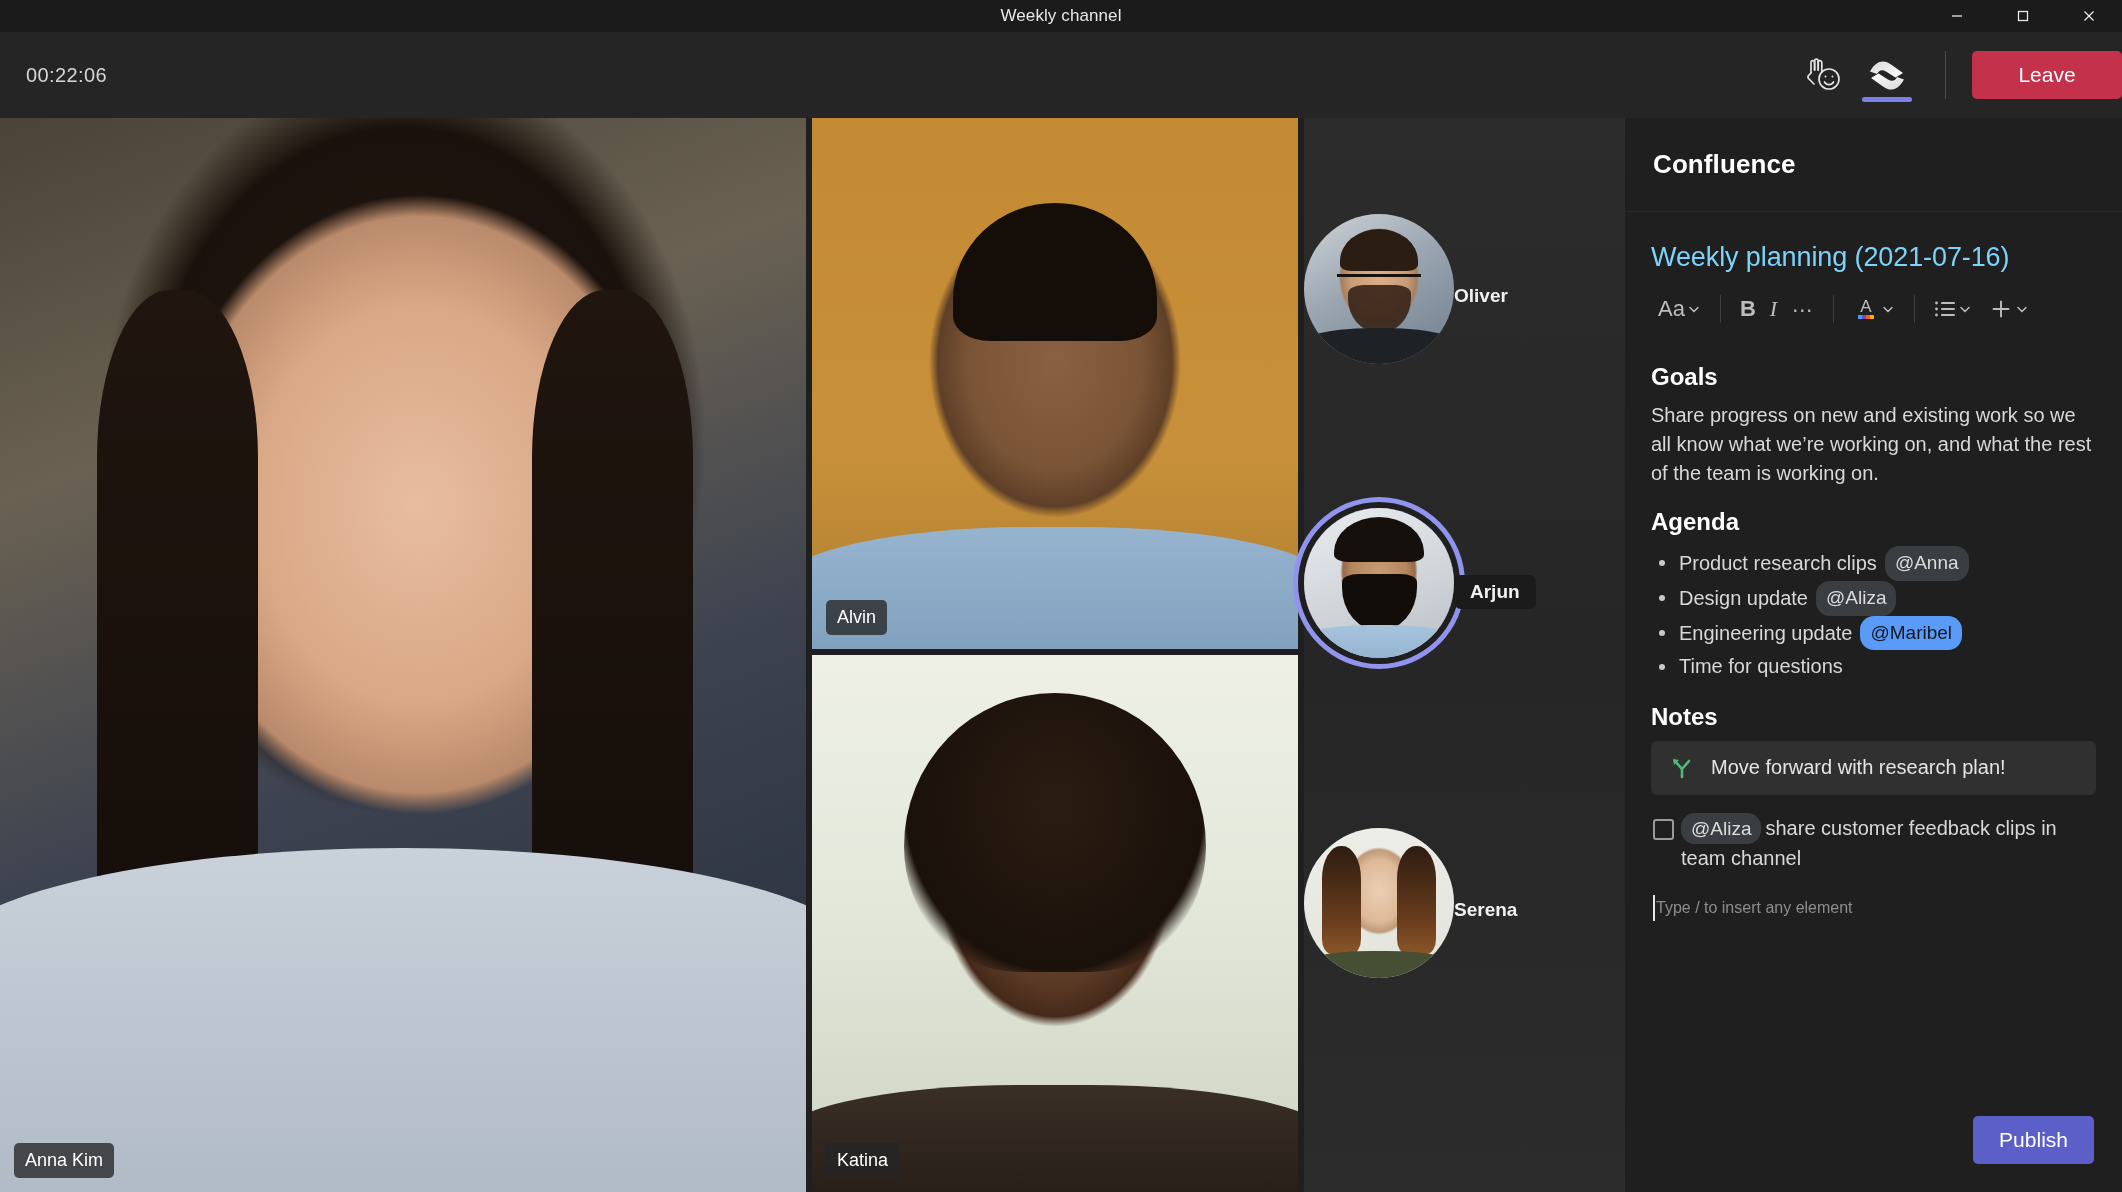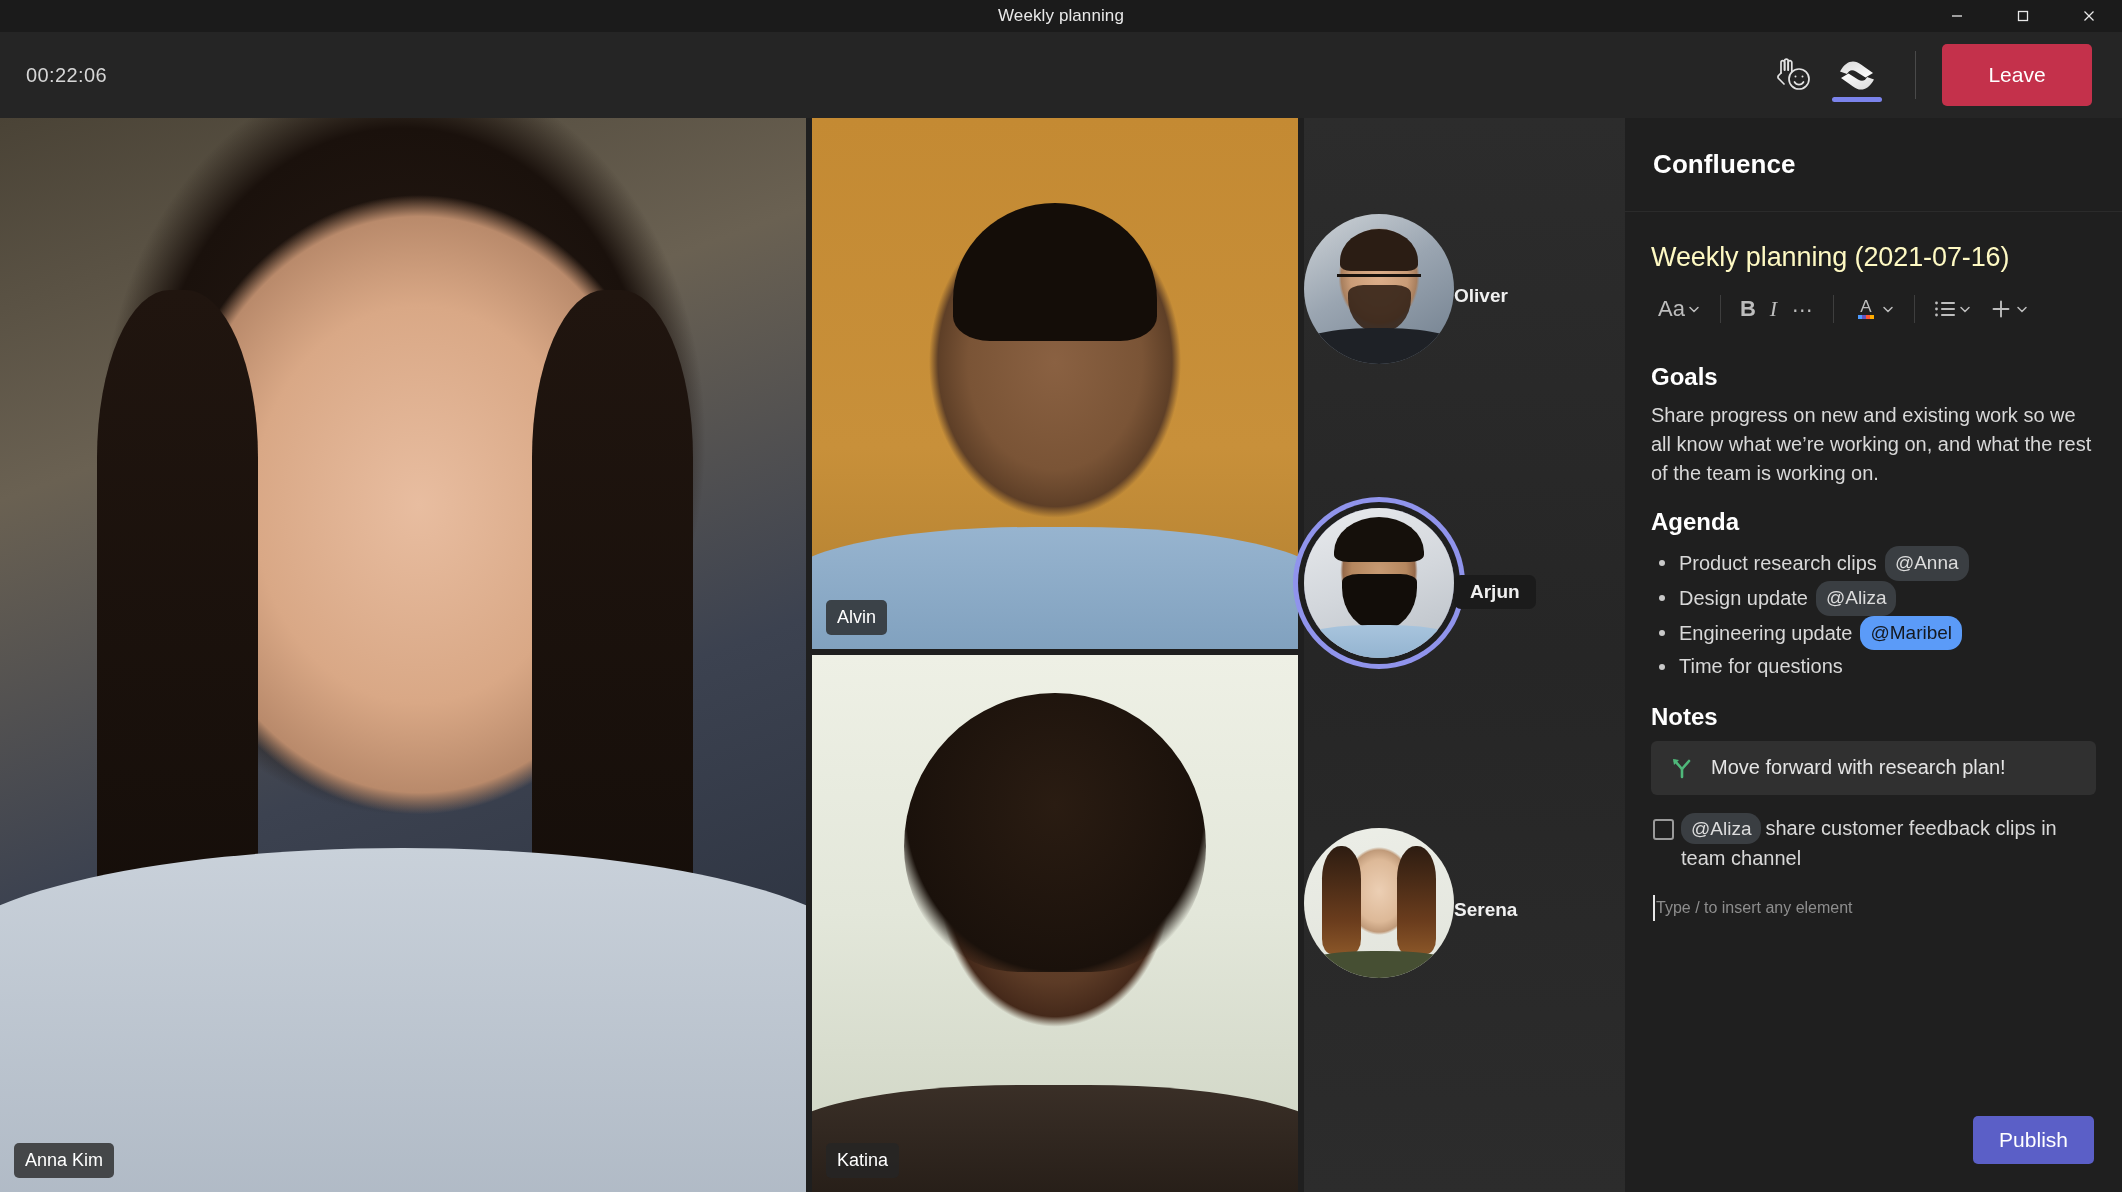--- a/index.html
+++ b/index.html
@@ -45,23 +45,23 @@
     position: relative;
   }
   .tool-icon.active::after {
     content: ""; position: absolute; bottom: 16px; left: 50%; transform: translateX(-50%);
     width: 50px; height: 5px; border-radius: 3px; background: #7b83eb;
   }
   .vsep {
     width: 1px; height: 48px; background: #4a4a4a; margin: 0 26px;
   }
   .leave-btn {
-    width: 150px; height: 62px; border-radius: 5px; background: #c4314b;
+    width: 150px; height: 48px; border-radius: 5px; background: #c4314b;
     color: #ffffff; font-size: 21px; display: flex; align-items: center; justify-content: center;
-    margin-right: 30px; border: none; cursor: pointer;
+    border: none; cursor: pointer;
     font-family: "Liberation Sans", sans-serif;
   }
 
   
   .stage {
     position: absolute; left: 0; top: 118px; width: 2122px; height: 1074px;
     background: #1f1f1f;
   }
 
   
@@ -204,21 +204,21 @@
     background: #1f1f1f;
   }
   .panel-header {
     height: 94px; display: flex; align-items: center;
     padding-left: 28px; border-bottom: 1px solid #2b2b2b;
   }
   .panel-header-title {
     color: #ffffff; font-size: 26px; font-weight: 700; letter-spacing: .1px;
   }
   .doc-title {
-    color: #fef9c3; font-size: 27px; padding: 30px 26px 0 26px; letter-spacing: -.1px;
+    color: #7dd3fc; font-size: 27px; padding: 30px 26px 0 26px; letter-spacing: -.1px;
   }
 
   .editor-toolbar {
     display: flex; align-items: center; padding: 16px 0 6px 26px; gap: 0;
   }
   .tb-btn {
     display: flex; align-items: center; justify-content: center;
     color: #bdbdbd; height: 40px; padding: 0 7px; cursor: pointer;
     font-size: 22px;
   }
@@ -276,21 +276,21 @@
     position: absolute; right: 28px; bottom: 28px;
     background: #5b5fc7; color: #ffffff; border: none; cursor: pointer;
     font-size: 21px; padding: 12px 26px; border-radius: 5px;
     font-family: "Liberation Sans", sans-serif;
   }
 </style>
 </head>
 <body>
 
 <div class="titlebar">
-  <div class="titlebar-title">Weekly planning</div>
+  <div class="titlebar-title">Weekly channel</div>
   <div class="win-controls">
     <div class="win-btn">
       <svg width="14" height="14" viewBox="0 0 14 14">
         <line x1="2" y1="7" x2="12" y2="7" stroke="#e8e8e8" stroke-width="1.3"></line>
       </svg>
     </div>
     <div class="win-btn">
       <svg width="14" height="14" viewBox="0 0 14 14">
         <rect x="2.5" y="2.5" width="9" height="9" fill="none" stroke="#e8e8e8" stroke-width="1.3"></rect>
       </svg>

